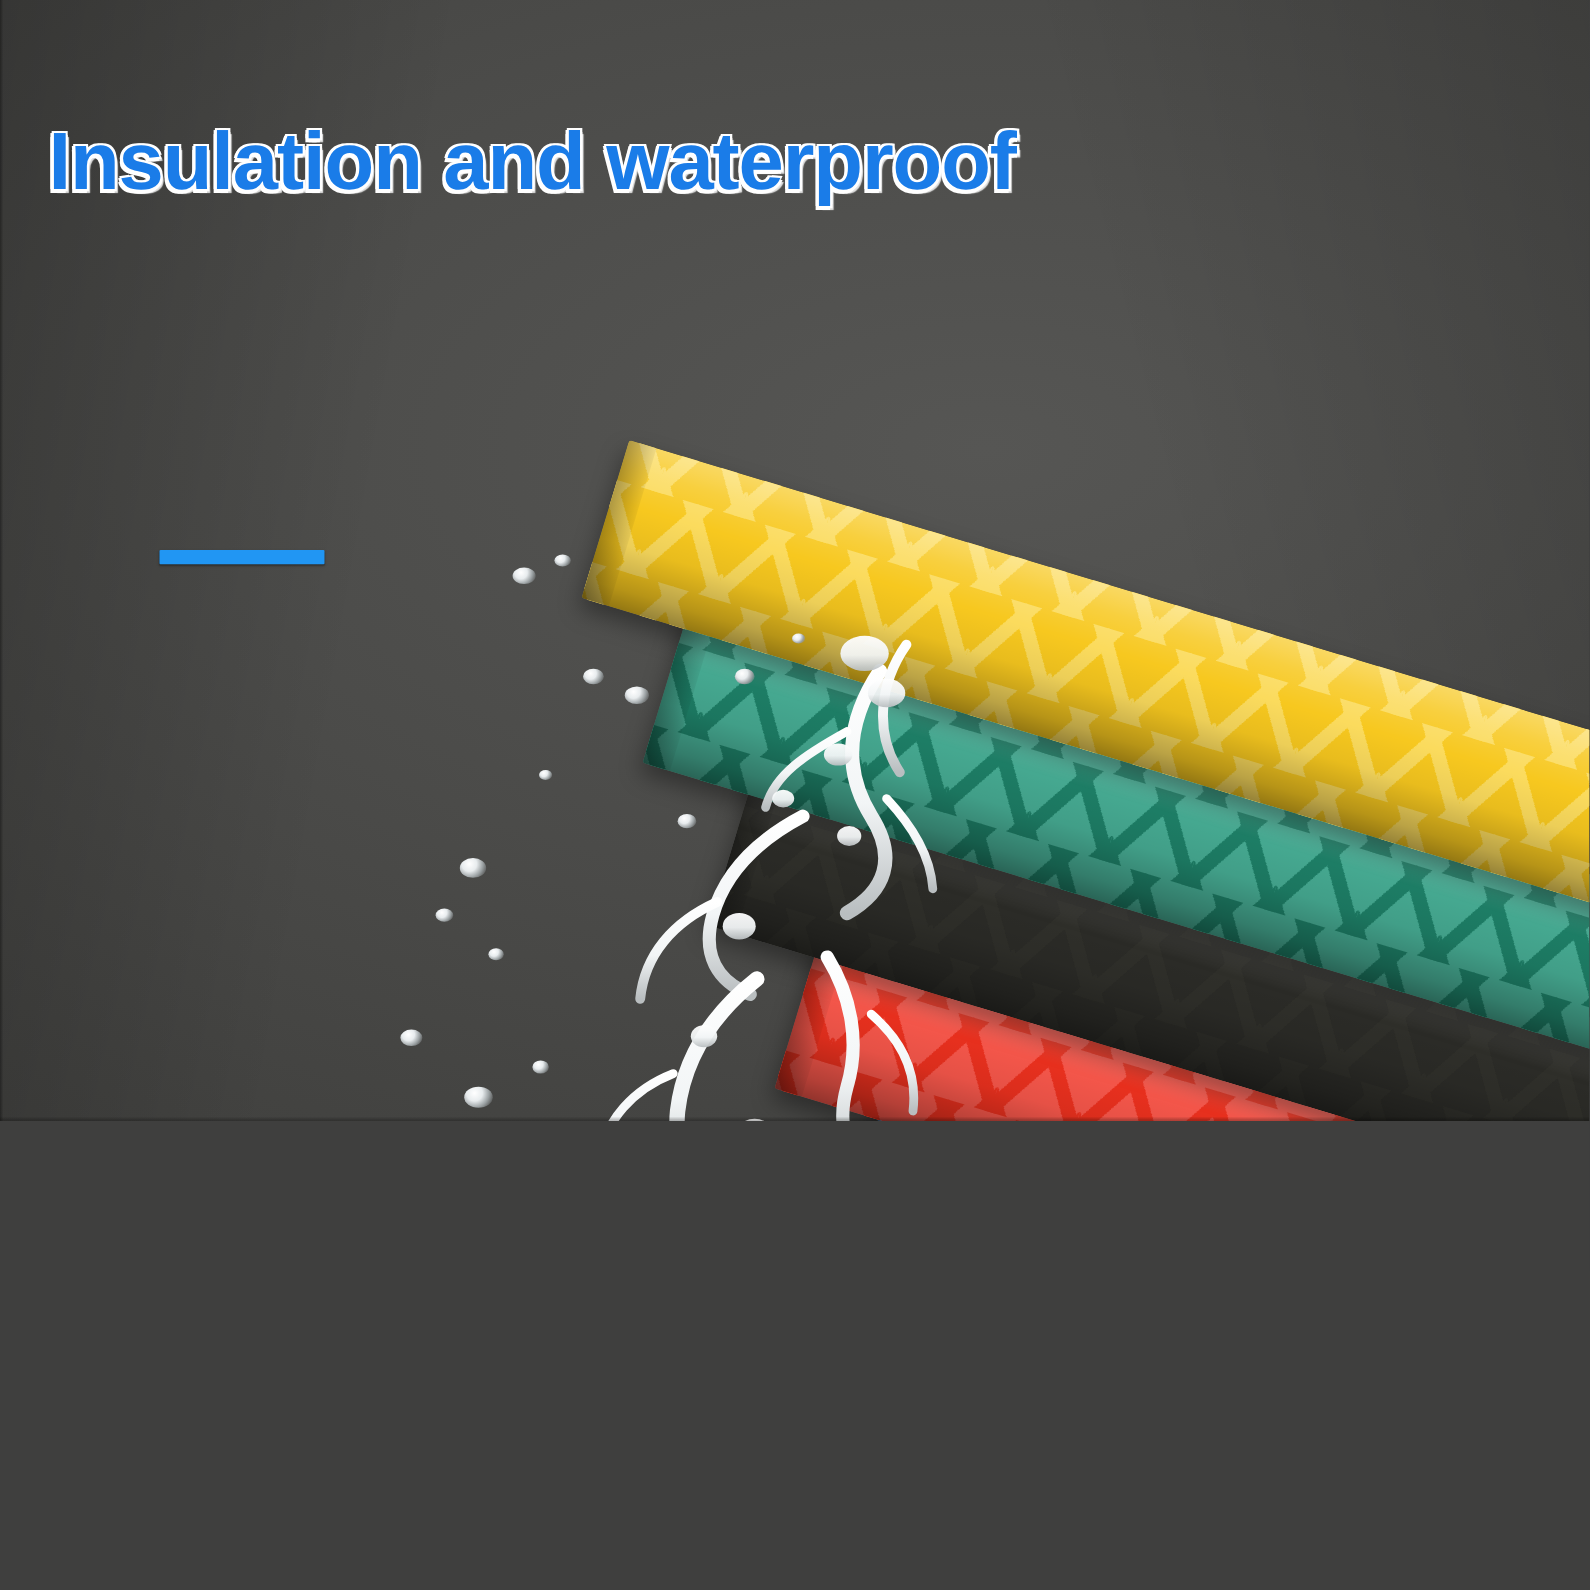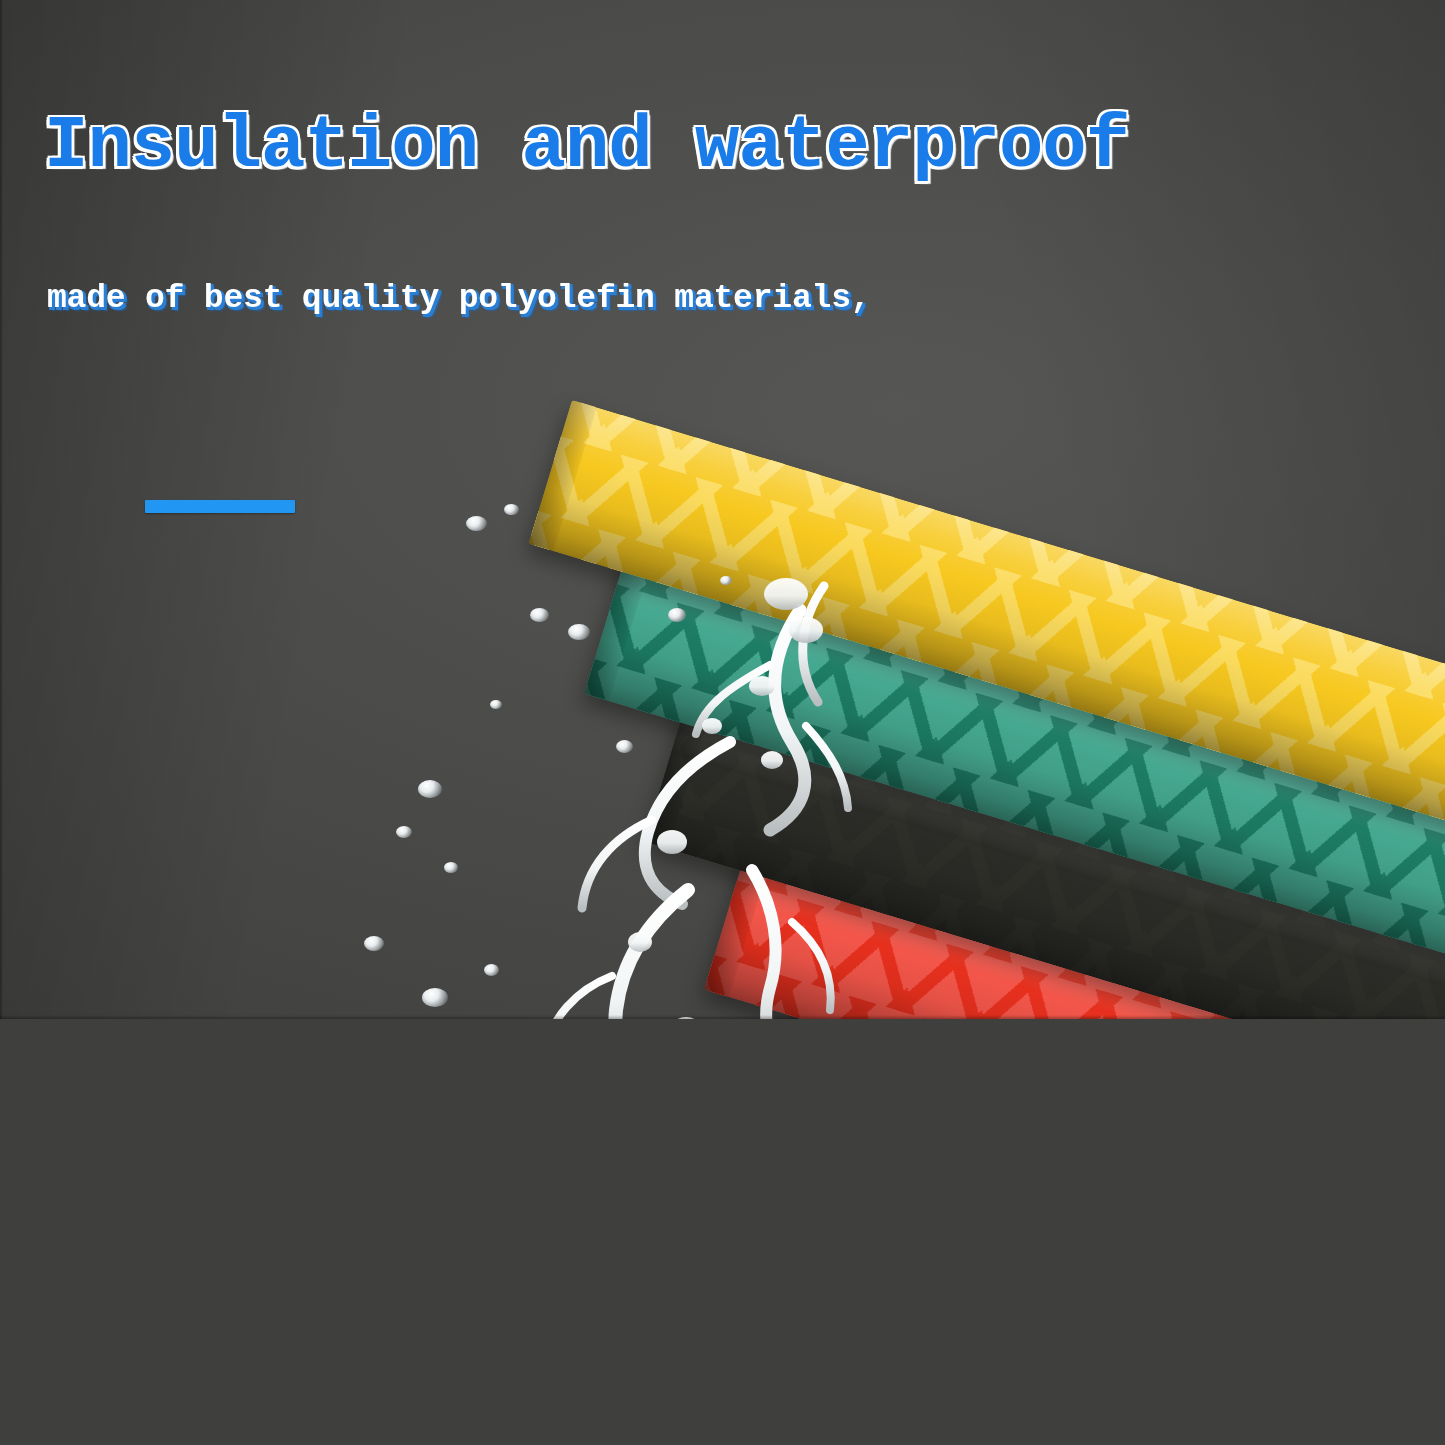--- a/index.html
+++ b/index.html
@@ -2,21 +2,21 @@
 <html><head>
 <meta charset="utf-8">
 <style>
   html,body{margin:0;padding:0;background:#3f3f3e;}
   *{box-sizing:border-box;}
 
   #stage{
     position:relative;
     width:1445px;height:1019px;
     overflow:hidden;
-    font-family:Liberation Mono, monospace;
+    font-family:Liberation Sans, sans-serif;
     background:
       linear-gradient(100deg, rgba(0,0,0,.22) 0%, rgba(0,0,0,0) 26%),
       linear-gradient(255deg, rgba(0,0,0,.16) 0%, rgba(0,0,0,0) 30%),
       radial-gradient(130% 95% at 62% 40%, #565654 0%, #4b4b49 42%, #434341 70%, #3b3b39 100%);
   }
   #stage:before{
     content:"";position:absolute;left:0;top:0;width:3px;height:100%;
     background:linear-gradient(90deg,rgba(0,0,0,.35),rgba(0,0,0,0));
     z-index:40;pointer-events:none;
   }
@@ -245,18 +245,17 @@
         <ellipse cx="274" cy="136" rx="11" ry="8"></ellipse>
         <ellipse cx="336" cy="118" rx="9" ry="7"></ellipse>
         <ellipse cx="398" cy="44" rx="12" ry="9"></ellipse>
       </g>
     </svg>
   </div>
 
   <div class="headline">Insulation and waterproof</div>
 
   <div class="subcopy">
-    <div class="subline">made of best quality polyolefin materials,</div>
   </div>
 
   <div class="accentbar"></div>
 
 </div>
 
 </body></html>

